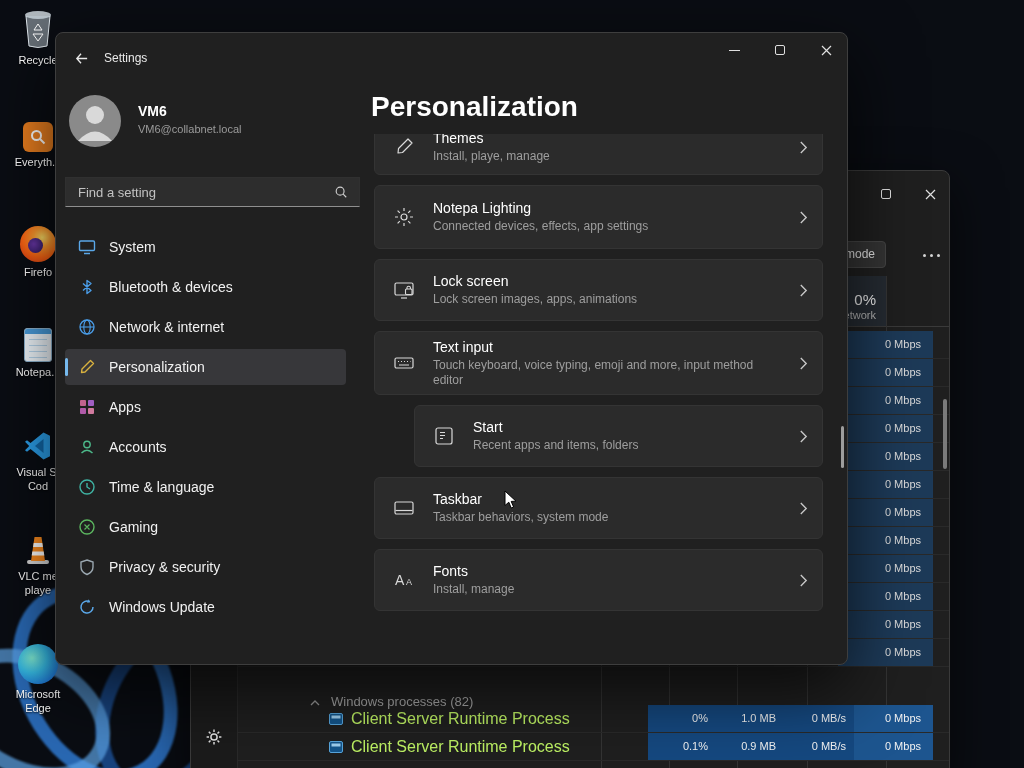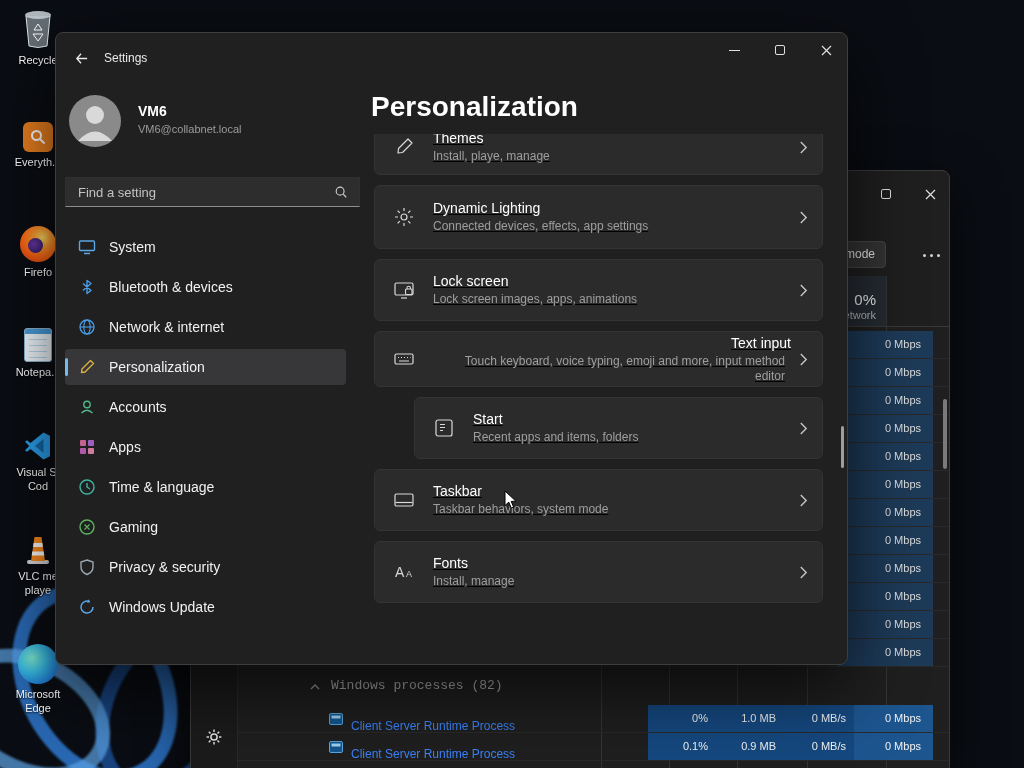--- a/index.html
+++ b/index.html
@@ -30,39 +30,39 @@
 
   
   #tm-rail { position:absolute; left:0; top:0; width:47px; height:100%; background:#1b1b1b; border-right:1px solid #292929; }
   .tm-colline { position:absolute; top:105px; bottom:0; width:1px; background:#343434; }
   .tm-netrow { position:absolute; left:47px; right:0; height:28px; border-bottom:1px solid #292929; }
   .tm-netcell { position:absolute; left:600px; width:95px; top:0; bottom:0; background:#1d3a58;
     color:#dcdcdc; font-size:11px; text-align:right; padding-right:12px; line-height:27px; }
   .tm-cell { position:absolute; top:0; bottom:0; background:#15487f; color:#f2f2f2; font-size:11px;
     text-align:right; padding-right:8px; line-height:27px; }
   .procrow { position:absolute; left:47px; right:0; height:28px; border-bottom:1px solid #292929; }
-  .procname { position:absolute; left:113px; top:8px; line-height:27px; font-size:12px; color:#3b82f6; white-space:nowrap; }
+  .procname { position:absolute; left:113px; top:0; line-height:27px; font-size:16px; color:#bef264; white-space:nowrap; }
 
   
   .s-title { position:absolute; left:48px; top:18px; font-size:12px; color:#eaeaea; }
   .nav-item { position:relative; height:36px; margin-bottom:4px; border-radius:4px; display:flex; align-items:center; padding-left:13px; }
   .nav-item.sel { background:#37373a; }
   .pill { position:absolute; left:0; top:9px; width:3px; height:18px; border-radius:2px; background:#76b9ed; }
   .nav-label { margin-left:13px; font-size:14px; color:#f1f1f1; white-space:nowrap; }
   .search { position:absolute; left:9px; top:144px; width:295px; height:30px; background:#2d2d2d;
     border:1px solid #303030; border-bottom:1px solid #8f8f8f; border-radius:0; display:flex; align-items:center; }
   .search input { flex:1; background:none; border:none; outline:none; color:#e8e8e8; font-size:13px;
     padding:0 6px 0 12px; font-family:inherit; }
   .search input::placeholder { color:#c2c2c2; }
 
   #cards-wrap { position:absolute; left:318px; top:101px; width:449px; height:524px; overflow:hidden; }
   .card { position:relative; background:#2b2b2b; border:1px solid #343434; border-radius:6px;
     display:flex; align-items:center; margin-top:10px; padding-right:14px; }
   .card-icon { flex:0 0 58px; display:flex; justify-content:center; align-items:center; }
-  .card-text { flex:1; padding-right:8px;text-decoration:underline; }
+  .card-text { flex:1; padding-right:8px; }
   .card-title { font-size:14px; color:#fff; }
   .card-sub { font-size:12px; color:#9e9e9e; margin-top:3px; max-width:352px; line-height:15px; }
 
   .h1 { position:absolute; left:315px; top:58px; font-size:28px; font-weight:600; color:#fff; }
 
   .dot { width:3px; height:3px; border-radius:50%; background:#d5d5d5; margin:0 2px; }
 </style>
 </head>
 <body>
 
@@ -200,21 +200,21 @@
   <div class="tm-netrow" style="top:412px;">
       <div class="tm-netcell">0 Mbps</div>
     </div>
   <div class="tm-netrow" style="top:440px;">
       <div class="tm-netcell">0 Mbps</div>
     </div>
   <div class="tm-netrow" style="top:468px;">
       <div class="tm-netcell">0 Mbps</div>
     </div>
 
-  <div style="position:absolute;left:47px;right:0;top:496px;height:38px;font-family:Liberation Mono, monospace;">
+  <div style="position:absolute;left:47px;right:0;top:512px;height:38px;">
     <svg width="10" height="8" viewBox="0 0 10 8" style="position:absolute;left:72px;top:16px;">
       <path d="M1 6 L5 2 L9 6" stroke="#9a9a9a" fill="none" stroke-width="1.3"></path>
     </svg>
     <div style="position:absolute;left:93px;top:0;line-height:38px;font-size:13px;color:#a8a8a8;">Windows processes (82)</div>
   </div>
 
   <div class="procrow" style="top:534px;">
     <svg width="14" height="12" viewBox="0 0 14 12" style="position:absolute;left:91px;top:8px;">
       <rect x="0.5" y="0.5" width="13" height="11" rx="1.5" fill="#14568c" stroke="#58a6dd"></rect>
         <rect x="2.5" y="2.5" width="9" height="3" fill="#9fd0f0"></rect>
@@ -303,36 +303,36 @@
     </div>
     <div class="nav-item sel">
       <div class="pill"></div>
       <svg width="18" height="18" viewBox="0 0 18 18">
         <path d="M12.5 2.5 L15.5 5.5 L7 14 L3.5 14.5 L4 11 Z" fill="none" stroke="#d9b23f" stroke-width="1.4" stroke-linejoin="round"></path>
       </svg>
       <span class="nav-label">Personalization</span>
     </div>
     <div class="nav-item">
       <svg width="18" height="18" viewBox="0 0 18 18">
-        <circle cx="9" cy="6.5" r="3.2" fill="none" stroke="#4cb98a" stroke-width="1.4"></circle>
-          <path d="M3.5 15 Q9 9.5 14.5 15" fill="none" stroke="#4cb98a" stroke-width="1.4"></path>
-      </svg>
-      <span class="nav-label">Accounts</span>
-    </div>
-    <div class="nav-item">
-      <svg width="18" height="18" viewBox="0 0 18 18">
         <rect x="2" y="2" width="6" height="6" rx="1" fill="#c2638f"></rect>
           <rect x="10" y="2" width="6" height="6" rx="1" fill="#a05ec2"></rect>
         <rect x="2" y="10" width="6" height="6" rx="1" fill="#b05aa8"></rect>
           <rect x="10" y="10" width="6" height="6" rx="1" fill="#d07a9e"></rect>
       </svg>
       <span class="nav-label">Apps</span>
     </div>
     <div class="nav-item">
       <svg width="18" height="18" viewBox="0 0 18 18">
+        <circle cx="9" cy="6.5" r="3.2" fill="none" stroke="#4cb98a" stroke-width="1.4"></circle>
+          <path d="M3.5 15 Q9 9.5 14.5 15" fill="none" stroke="#4cb98a" stroke-width="1.4"></path>
+      </svg>
+      <span class="nav-label">Accounts</span>
+    </div>
+    <div class="nav-item">
+      <svg width="18" height="18" viewBox="0 0 18 18">
         <circle cx="9" cy="9" r="7" fill="none" stroke="#3fb3a3" stroke-width="1.4"></circle>
           <path d="M9 5 V9 L12 11" fill="none" stroke="#3fb3a3" stroke-width="1.4"></path>
       </svg>
       <span class="nav-label">Time &amp; language</span>
     </div>
     <div class="nav-item">
       <svg width="18" height="18" viewBox="0 0 18 18">
         <circle cx="9" cy="9" r="7" fill="none" stroke="#5bb55f" stroke-width="1.4"></circle>
           <path d="M6.5 6.5 C9 9 9 9 11.5 11.5 M11.5 6.5 C9 9 9 9 6.5 11.5" stroke="#5bb55f" fill="none" stroke-width="1.2"></path>
       </svg>
@@ -373,21 +373,21 @@
     </div>
 
     <div class="card" style="height:64px;">
       <div class="card-icon">
         <svg width="22" height="22" viewBox="0 0 22 22">
           <circle cx="11" cy="11" r="3" fill="none" stroke="#d9d9d9" stroke-width="1.2"></circle>
           <path d="M11 2 V5 M11 17 V20 M2 11 H5 M17 11 H20 M4.6 4.6 L6.8 6.8 M15.2 15.2 L17.4 17.4 M17.4 4.6 L15.2 6.8 M6.8 15.2 L4.6 17.4" stroke="#d9d9d9" stroke-width="1.2"></path>
         </svg>
       </div>
       <div class="card-text">
-        <div class="card-title">Dynamic Lighting</div>
+        <div class="card-title">Notepa Lighting</div>
         <div class="card-sub">Connected devices, effects, app settings</div>
       </div>
       <svg width="9" height="15" viewBox="0 0 10 16">
           <path d="M2 2 L8 8 L2 14" stroke="#c9c9c9" fill="none" stroke-width="1.5"></path>
         </svg>
     </div>
 
     <div class="card" style="height:62px;">
       <div class="card-icon">
         <svg width="22" height="22" viewBox="0 0 22 22">
@@ -399,21 +399,21 @@
       </div>
       <div class="card-text">
         <div class="card-title">Lock screen</div>
         <div class="card-sub">Lock screen images, apps, animations</div>
       </div>
       <svg width="9" height="15" viewBox="0 0 10 16">
           <path d="M2 2 L8 8 L2 14" stroke="#c9c9c9" fill="none" stroke-width="1.5"></path>
         </svg>
     </div>
 
-    <div class="card" style="height:56px;text-align:right;">
+    <div class="card" style="height:64px;">
       <div class="card-icon">
         <svg width="22" height="22" viewBox="0 0 22 22">
           <rect x="2" y="6" width="18" height="10" rx="1.5" fill="none" stroke="#d9d9d9" stroke-width="1.2"></rect>
           <path d="M5 9.5 H6 M8 9.5 H9 M11 9.5 H12 M14 9.5 H15 M17 9.5 H17.5 M6 13 H16" stroke="#d9d9d9" stroke-width="1.2"></path>
         </svg>
       </div>
       <div class="card-text">
         <div class="card-title">Text input</div>
         <div class="card-sub">Touch keyboard, voice typing, emoji and more, input method editor</div>
       </div>

